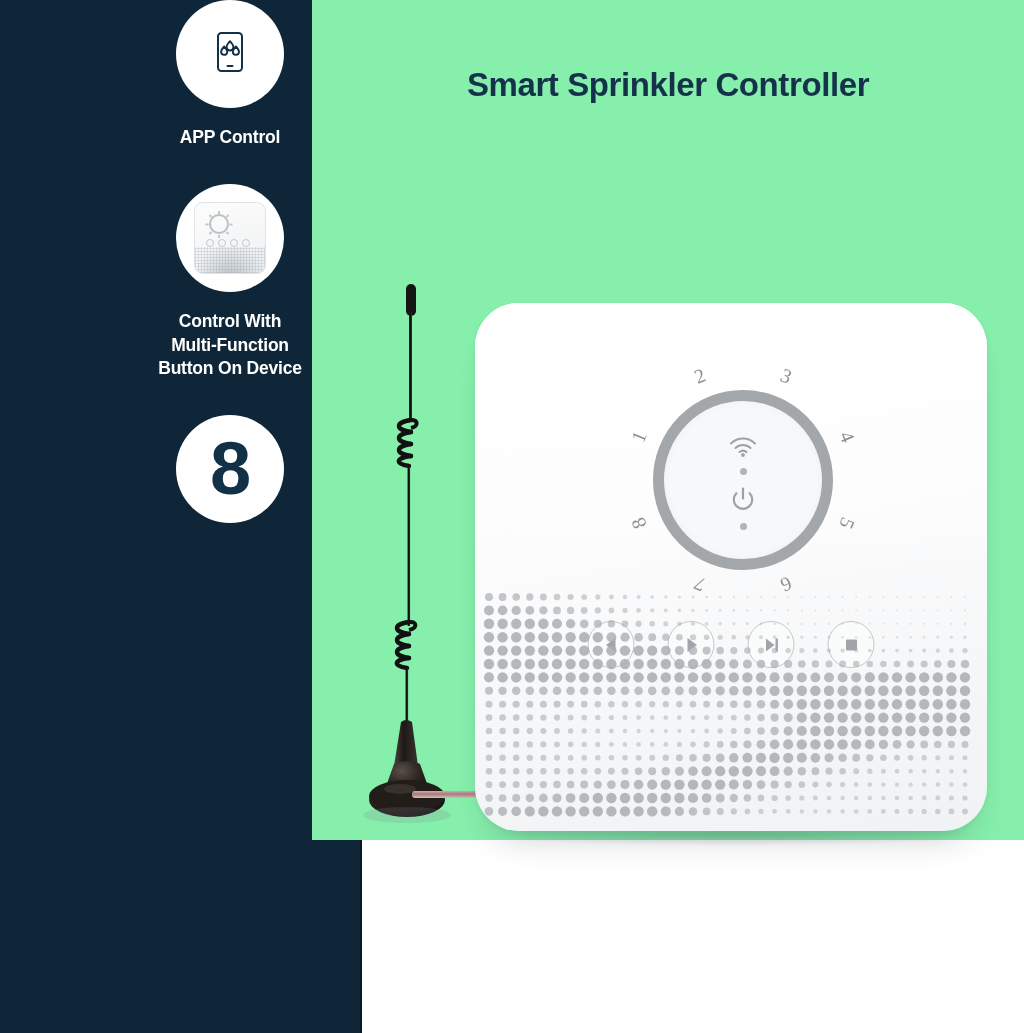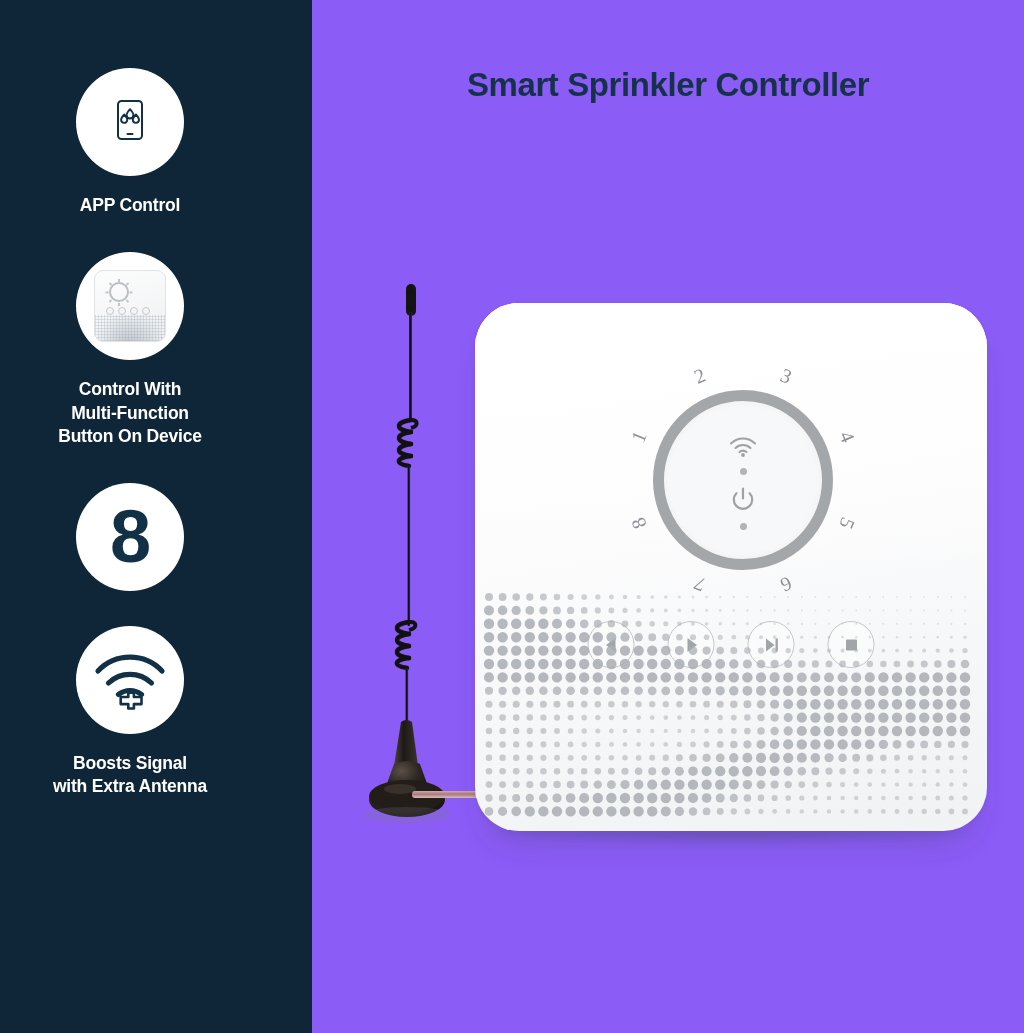--- a/index.html
+++ b/index.html
@@ -23,22 +23,21 @@
   
   .sidebar {
     position: absolute;
     left: 0; top: 0;
     width: 362px;
     height: 1033px;
     background: #0e2638;
     border-right: 2px solid #071725;
     display: flex;
     flex-direction: column;
-    align-items: flex-start;
-    padding-top: 68px;
+    align-items: flex-end;
   }
 
   .feature {
     width: 260px;
     display: flex;
     flex-direction: column;
     align-items: center;
   }
   .feature + .feature { margin-top: 35px; }
 
@@ -116,22 +115,22 @@
     background:
       radial-gradient(circle at 50% 120%, rgba(150,160,170,.55) 0%, rgba(170,180,190,.18) 55%, rgba(255,255,255,0) 75%),
       repeating-linear-gradient(0deg, rgba(160,170,180,.30) 0 1px, transparent 1px 3px),
       repeating-linear-gradient(90deg, rgba(160,170,180,.30) 0 1px, transparent 1px 3px);
   }
 
   
   .main {
     position: absolute;
     left: 312px; top: 0;
-    width: 712px; height: 1033px;
-    background: #8b5cf6;
+    width: 712px; height: 840px;
+    background: #86efac;
   }
 
   .page-title {
     position: absolute;
     left: 0; right: 0;
     top: 66px;
     text-align: center;
     font-size: 33px;
     font-weight: 700;
     color: #15324a;
@@ -298,35 +297,20 @@
 Multi-Function
 Button On Device</div>
     </div>
 
     <div class="feature">
       <div class="badge">
         <span class="badge-num">8</span>
       </div>
     </div>
 
-    <div class="feature">
-      <div class="badge">
-        <span>
-          <svg width="78" height="70" viewBox="0 0 78 70">
-            <path d="M7 28 A44 44 0 0 1 71 28" fill="none" stroke="#123147" stroke-width="5.2" stroke-linecap="round"></path>
-            <path d="M17.5 40 A31 31 0 0 1 60.5 40" fill="none" stroke="#123147" stroke-width="5.2" stroke-linecap="round"></path>
-            <path d="M27.5 51.5 A18.5 18.5 0 0 1 50.5 51.5" fill="none" stroke="#123147" stroke-width="5.2" stroke-linecap="round"></path>
-            <path d="M39 50 L39 57" fill="none" stroke="#123147" stroke-width="4.6" stroke-linecap="round"></path>
-            <path d="M35.2 55.5 h7.6 v-4.4 h5.6 v4.4 h7.6 v7.1 h-7.6 v4.4 h-5.6 v-4.4 h-7.6 z" transform="translate(-5.5,-1.5)" fill="#ffffff" stroke="#123147" stroke-width="2.6" stroke-linejoin="round"></path>
-          </svg>
-        </span>
-      </div>
-      <div class="feature-label">Boosts Signal
-with Extra Antenna</div>
-    </div>
 
   </aside>
 
   <section class="main">
 
     <h1 class="page-title">Smart Sprinkler Controller</h1>
 
     <div class="antenna">
       <svg width="130" height="570" viewBox="0 0 130 570">
         <defs>

